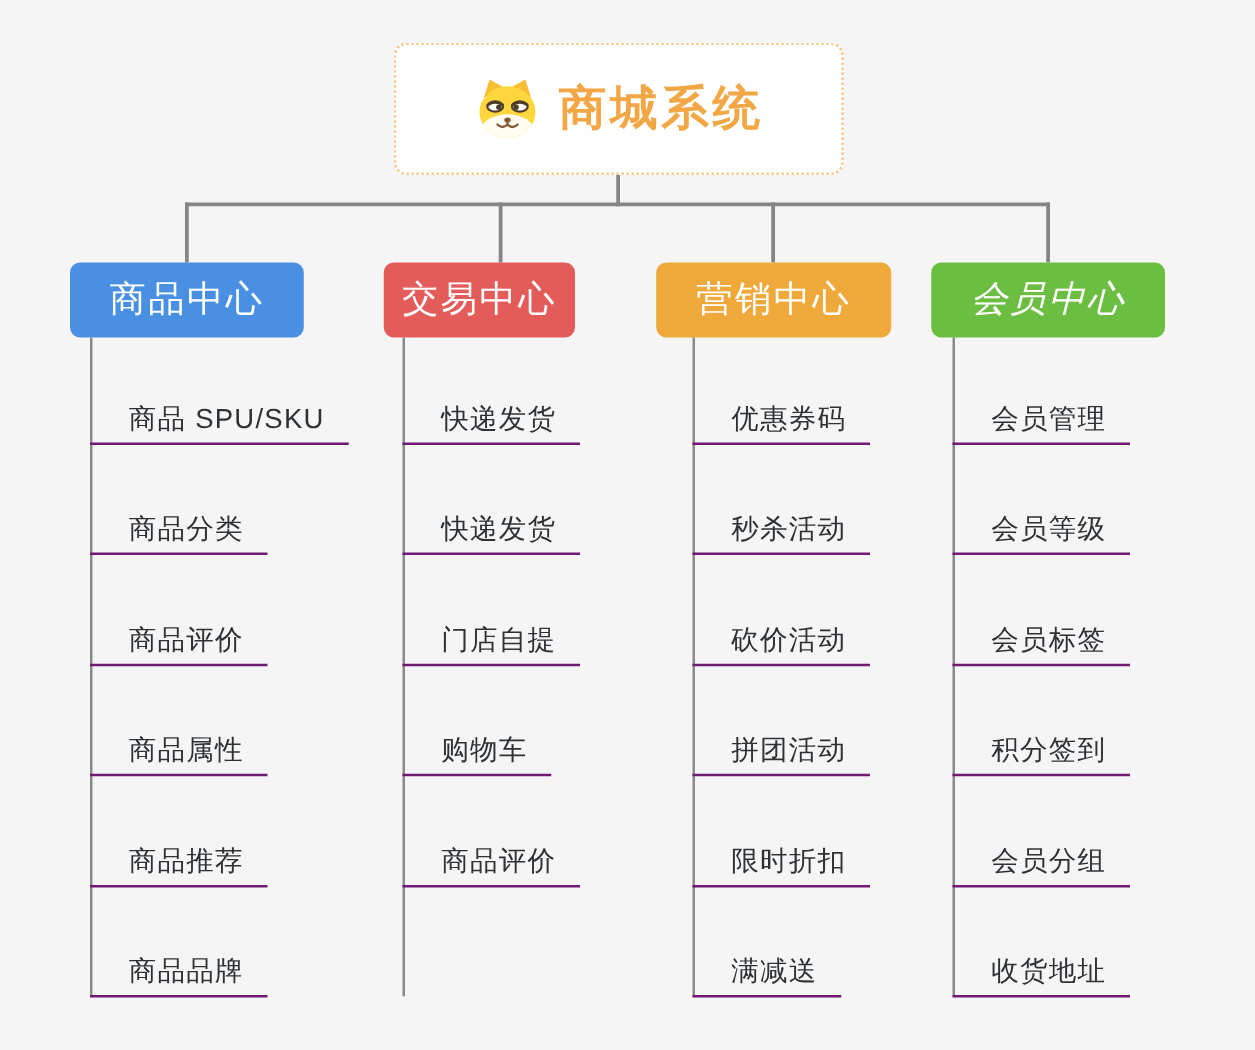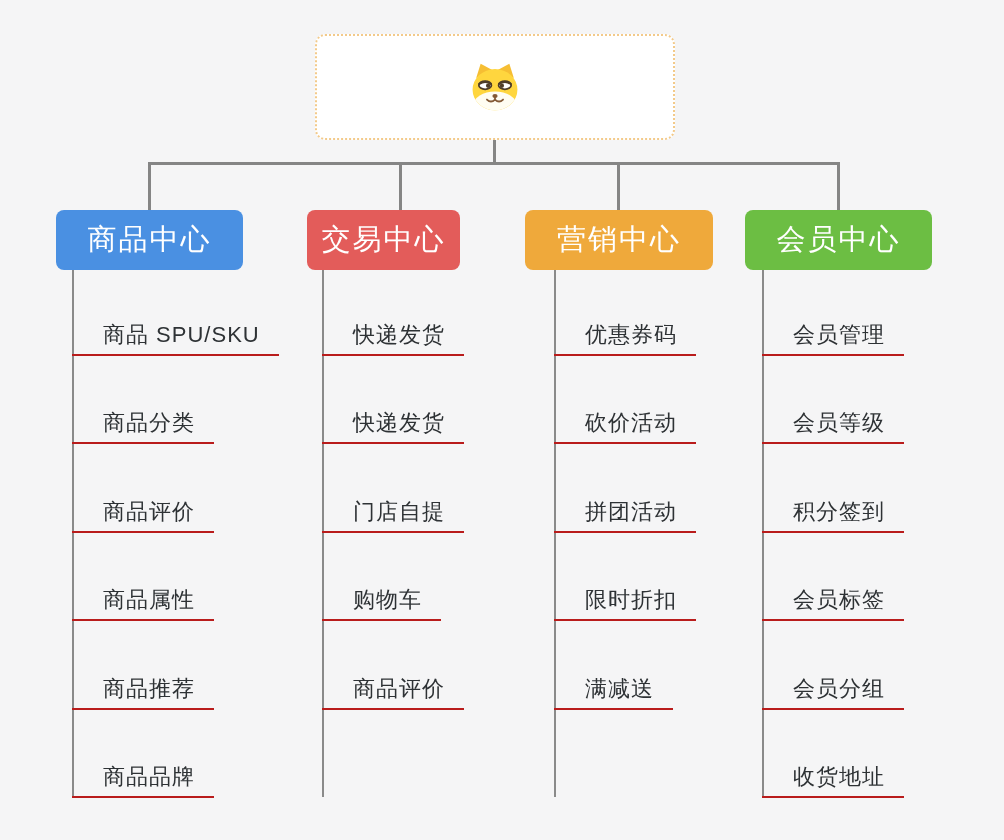--- a/index.html
+++ b/index.html
@@ -33,21 +33,21 @@
   .b2{left:307px;width:153px;}
   .b3{left:525px;width:188px;}
   .b4{left:745px;width:187px;}
   
   .col{position:absolute;top:267px;width:250px;}
   .c1{left:72px;} .c2{left:322px;} .c3{left:542px;margin-left:12px;} .c4{left:762px;}
   .vline{position:absolute;left:0;top:3px;width:2px;height:527px;background:#8A8A8A;}
   .sub-item{
     position:relative;height:88.5px;box-sizing:border-box;
     display:flex;align-items:flex-end;width:fit-content;
-    border-bottom:2px solid #b91c1c;
+    border-bottom:2px solid #701a75;
     padding:0 19px 8px 31px;
     font-size:22px;color:#2E3235;letter-spacing:1px;line-height:1;white-space:nowrap;
   }
 </style>
 </head>
 <body>
 
 <div class="line stem"></div>
 <div class="line hbar"></div>
 <div class="line drop drop-1"></div>
@@ -68,32 +68,33 @@
       <ellipse cx="19" cy="27" rx="7" ry="4.6" fill="#FFFFFF" stroke="#4E3D28" stroke-width="2"></ellipse>
       <circle cx="22.3" cy="27.6" r="2.4" fill="#4E3D28"></circle>
       <path d="M12.5,25.5 Q19,21 25.5,25.5" fill="none" stroke="#4E3D28" stroke-width="2.4" stroke-linecap="round"></path>
       <ellipse cx="41" cy="27" rx="7" ry="4.6" fill="#FFFFFF" stroke="#4E3D28" stroke-width="2"></ellipse>
       <circle cx="37.7" cy="27.6" r="2.4" fill="#4E3D28"></circle>
       <path d="M34.5,25.5 Q41,21 47.5,25.5" fill="none" stroke="#4E3D28" stroke-width="2.4" stroke-linecap="round"></path>
       <ellipse cx="30" cy="39" rx="2.9" ry="2.3" fill="#845A36"></ellipse>
       <path d="M30,39 L30,43 M21,43 Q25.5,47.5 30,43 Q34.5,47.5 39,43" fill="none" stroke="#845A36" stroke-width="2" stroke-linecap="round"></path>
     </svg>
   </span>
+  <span class="root-title">商城系统</span>
 </div>
 
 <div class="branch b1" style="background-color: rgb(74, 144, 226);">
   <span>商品中心</span>
 </div>
 <div class="branch b2" style="background-color: rgb(227, 92, 90);">
   <span>交易中心</span>
 </div>
 <div class="branch b3" style="background-color: rgb(239, 169, 59);">
   <span>营销中心</span>
 </div>
-<div class="branch b4" style="background-color: rgb(108, 190, 67);">
+<div class="branch b4" style="background-color: rgb(108, 190, 67); font-style: italic;">
   <span>会员中心</span>
 </div>
 
 <div class="col c1">
   <div class="vline"></div>
   <div class="sub-item">商品 SPU/SKU</div>
   <div class="sub-item">商品分类</div>
   <div class="sub-item">商品评价</div>
   <div class="sub-item">商品属性</div>
   <div class="sub-item">商品推荐</div>
@@ -105,27 +106,28 @@
   <div class="sub-item">快递发货</div>
   <div class="sub-item">快递发货</div>
   <div class="sub-item">门店自提</div>
   <div class="sub-item">购物车</div>
   <div class="sub-item">商品评价</div>
 </div>
 
 <div class="col c3">
   <div class="vline"></div>
   <div class="sub-item">优惠券码</div>
+  <div class="sub-item">秒杀活动</div>
   <div class="sub-item">砍价活动</div>
   <div class="sub-item">拼团活动</div>
   <div class="sub-item">限时折扣</div>
   <div class="sub-item">满减送</div>
 </div>
 
 <div class="col c4">
   <div class="vline"></div>
   <div class="sub-item">会员管理</div>
   <div class="sub-item">会员等级</div>
+  <div class="sub-item">会员标签</div>
   <div class="sub-item">积分签到</div>
-  <div class="sub-item">会员标签</div>
   <div class="sub-item">会员分组</div>
   <div class="sub-item">收货地址</div>
 </div>
 
 </body></html>

